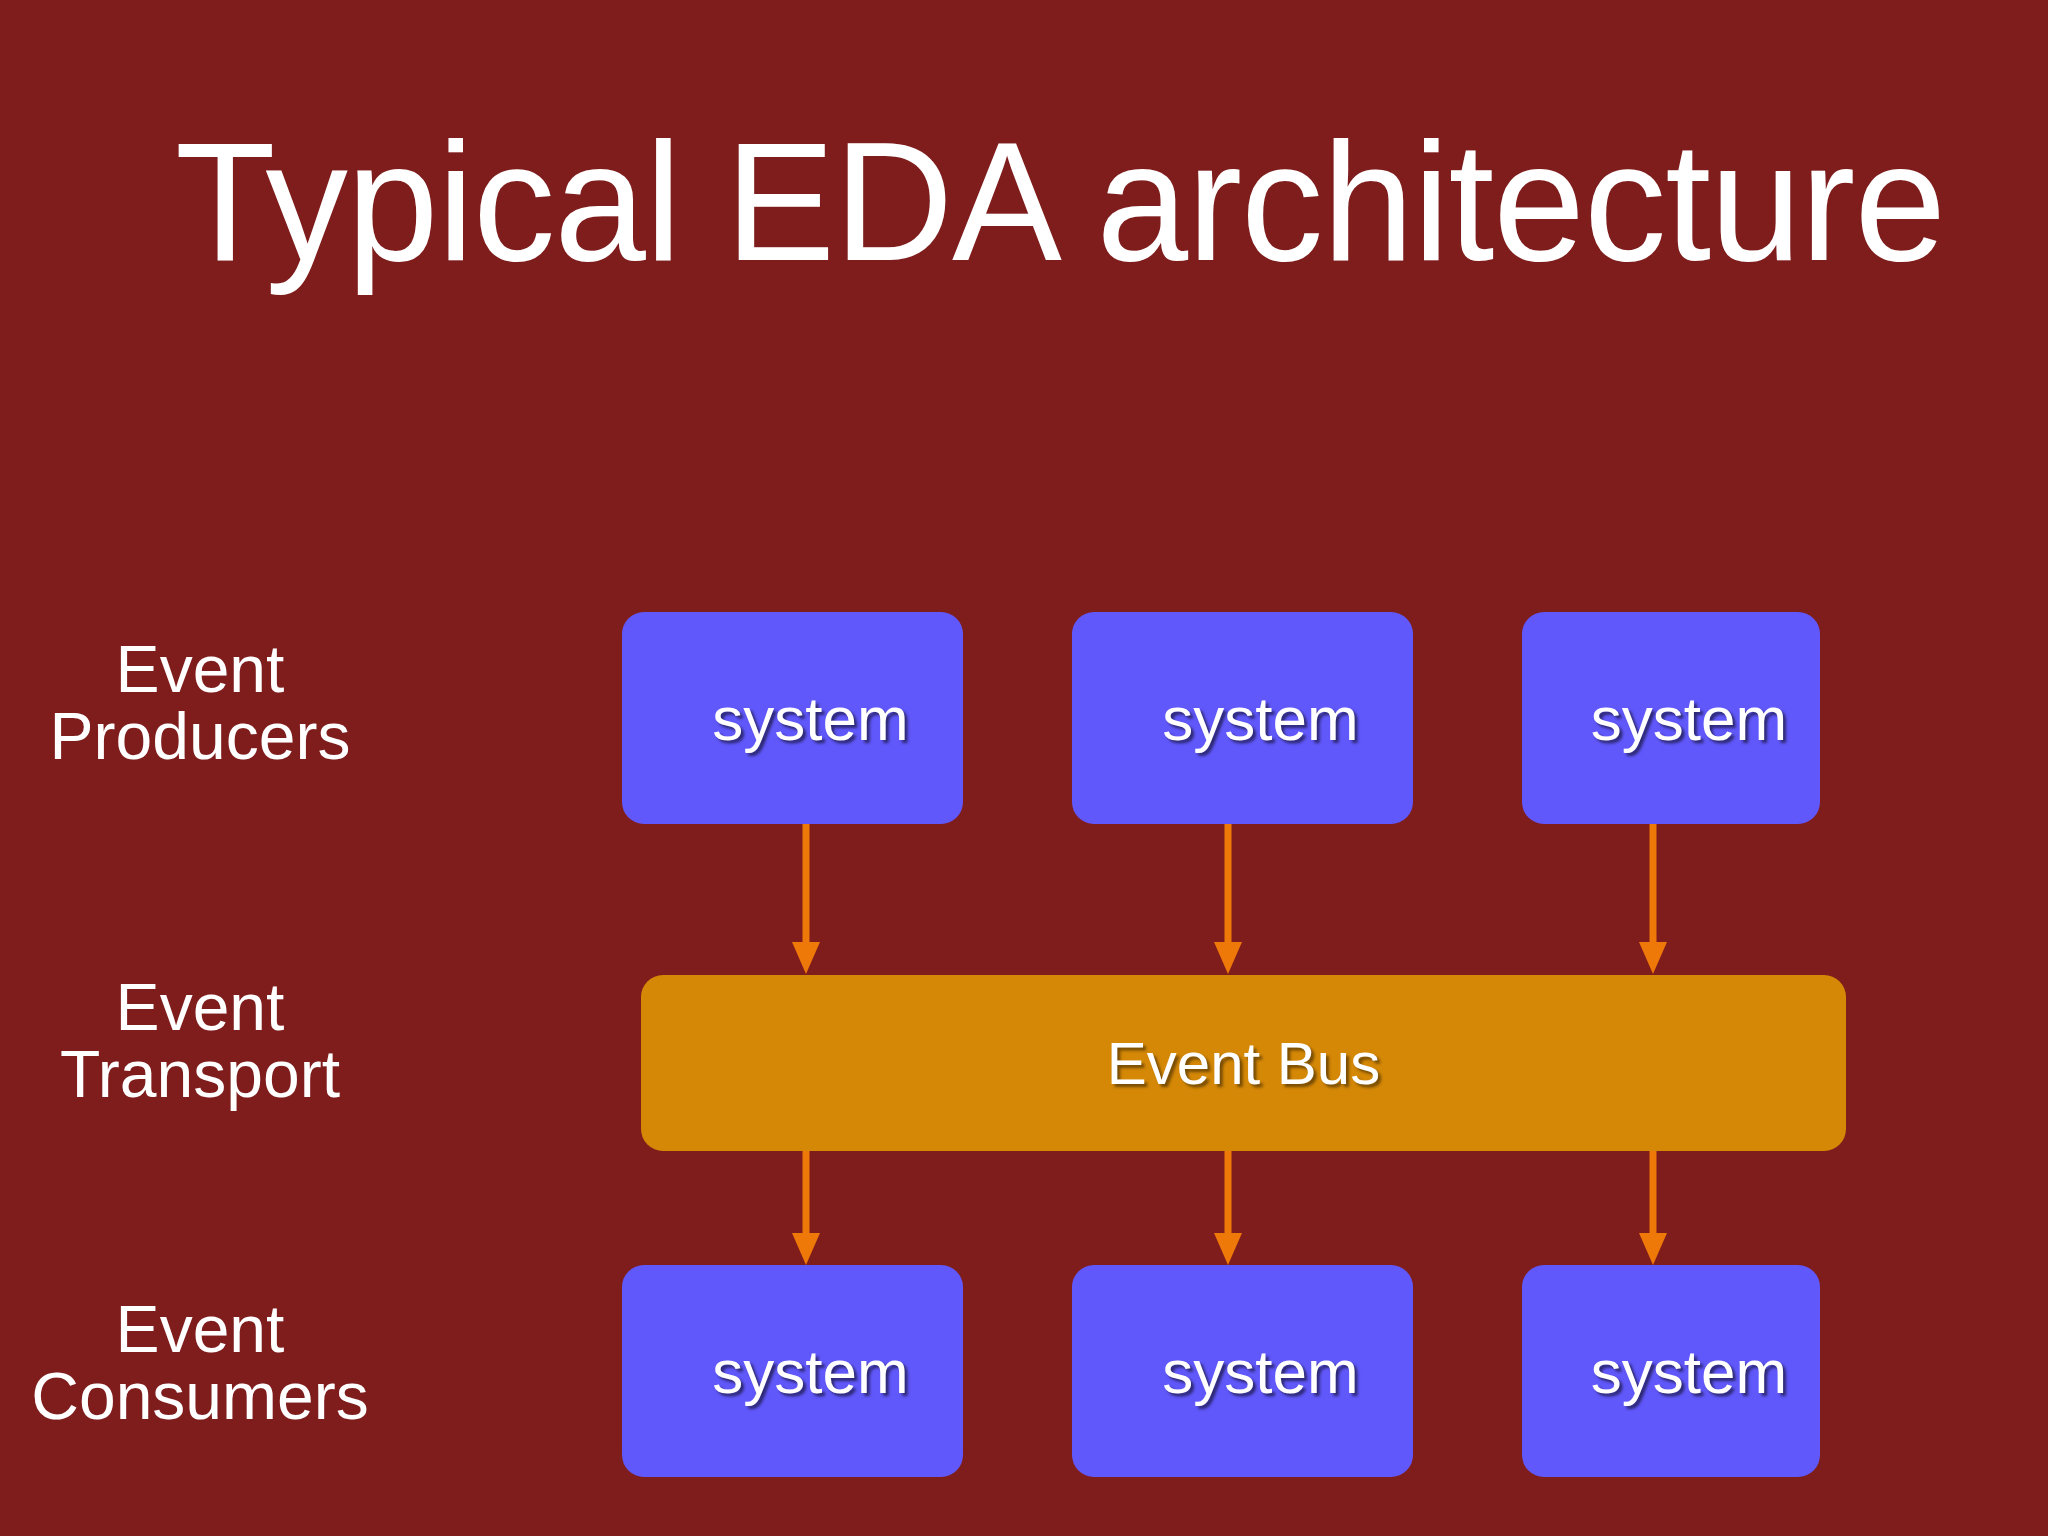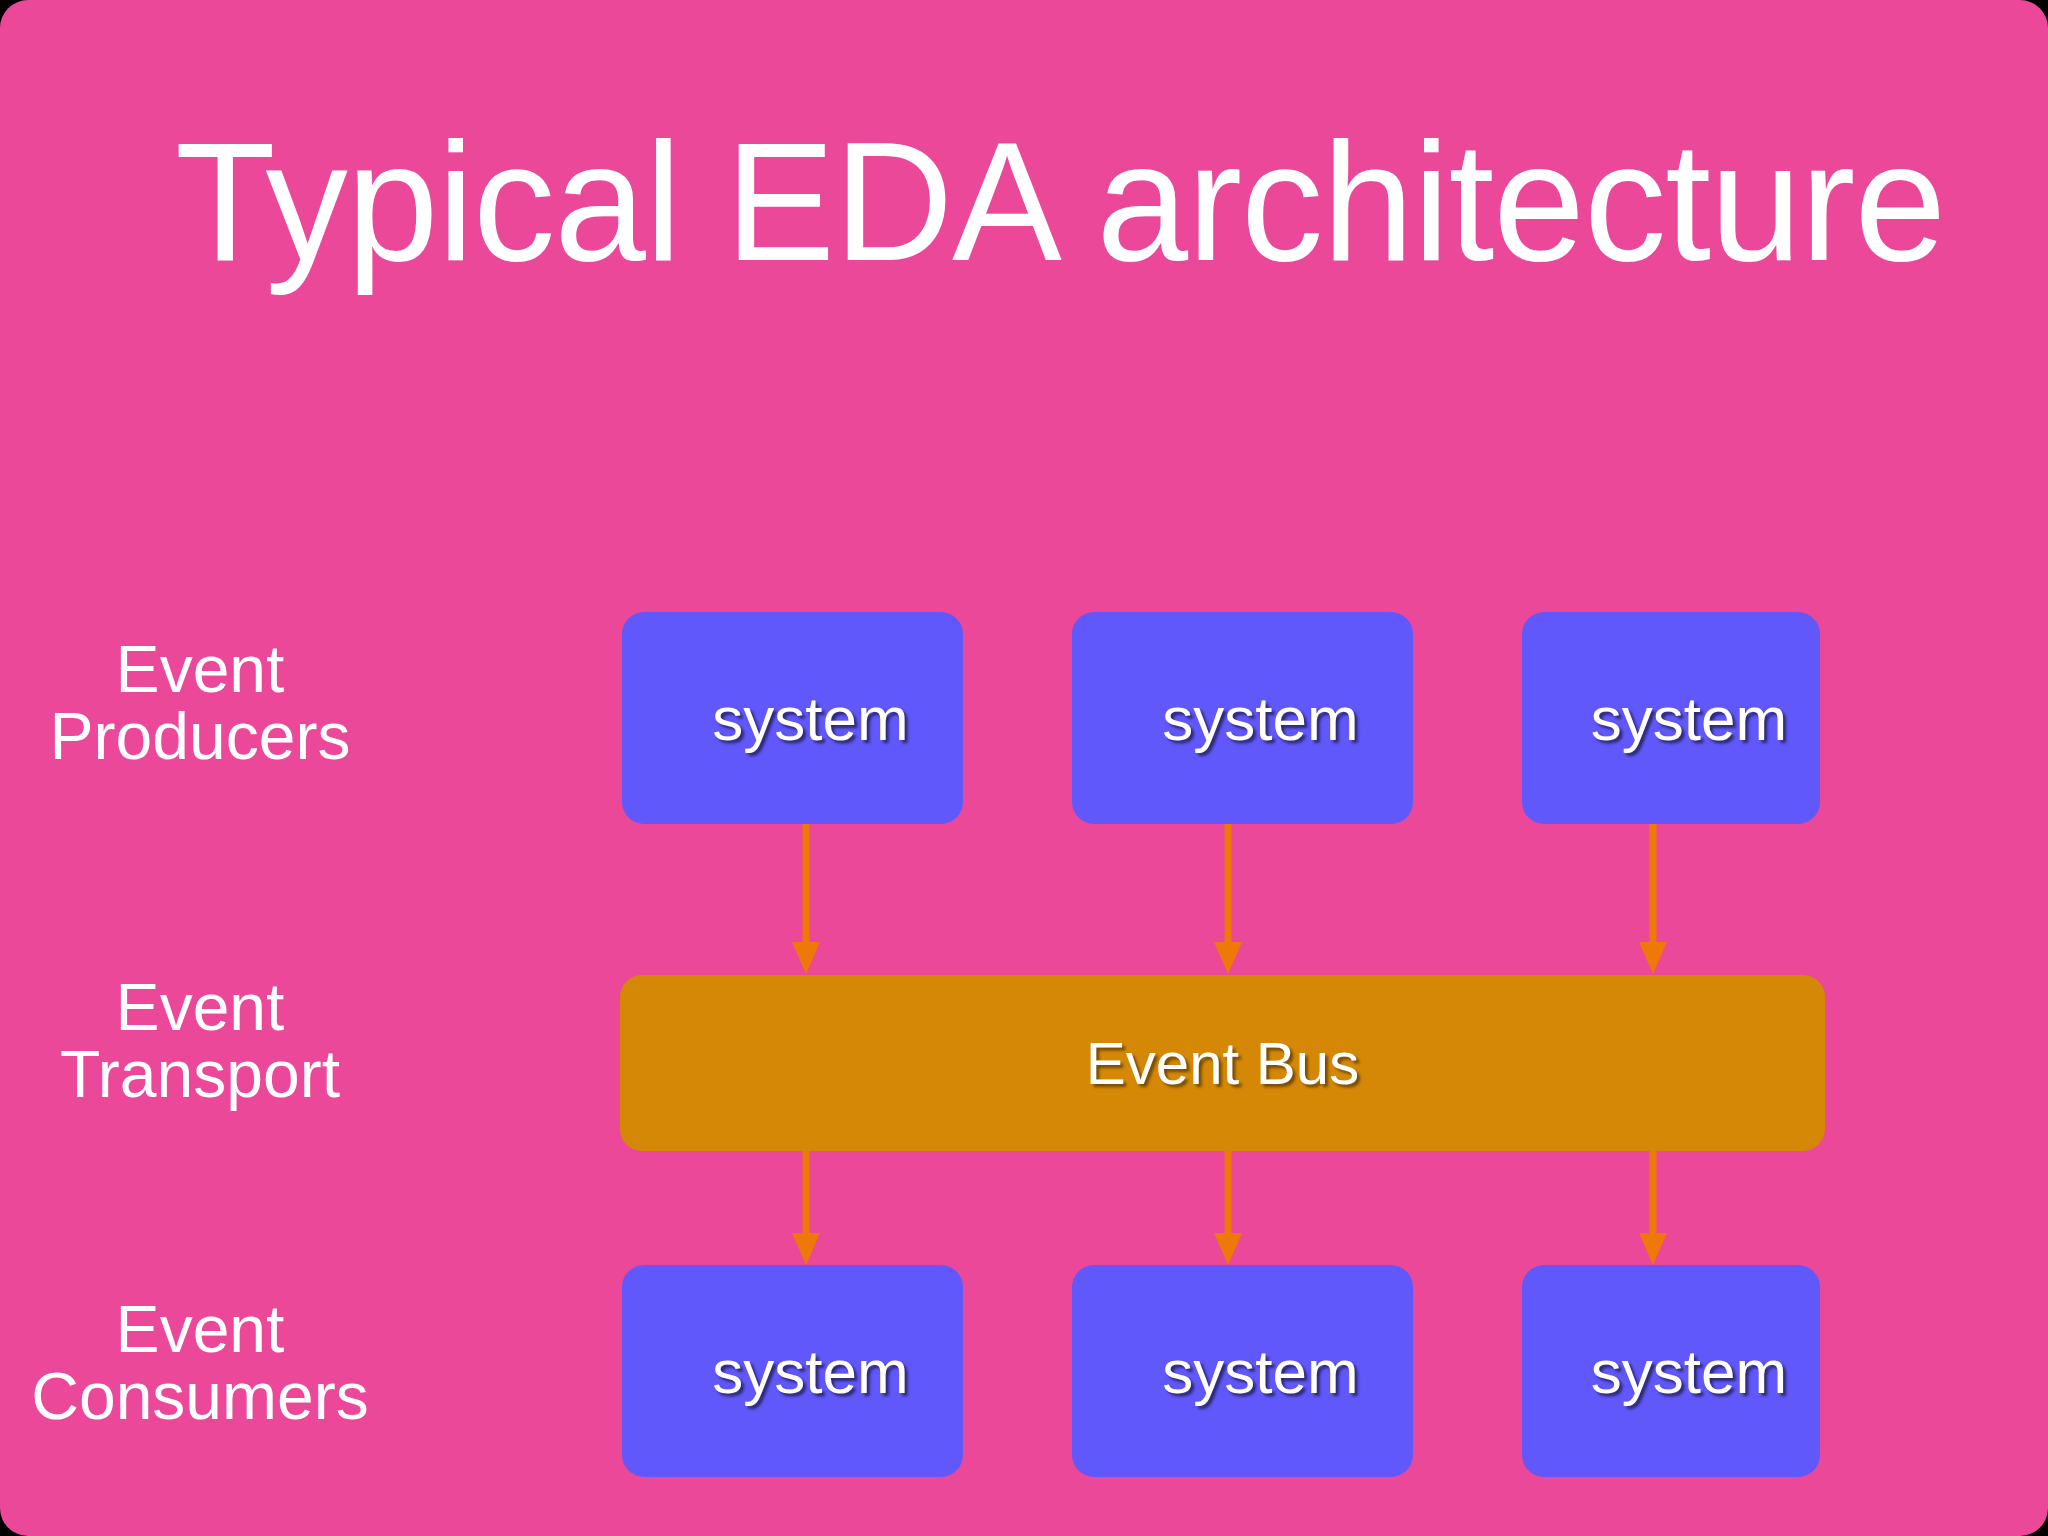--- a/index.html
+++ b/index.html
@@ -12,22 +12,21 @@
     height: 1536px;
     overflow: hidden;
     font-family: "Liberation Sans", sans-serif;
     -webkit-font-smoothing: antialiased;
   }
 
   #slide {
     position: relative;
     width: 2048px;
     height: 1536px;
-    background: #ec4899;
-    border-radius: 28px;
+    background: #7f1d1d;
   }
 
   
   #slide-title {
     position: absolute;
     left: 175px;
     top: 118px;
     width: 1760px;
     font-family: "Liberation Sans", sans-serif;
     font-size: 168px;
@@ -78,21 +77,21 @@
   
   .row-bottom { top: 1265px; height: 212px; }
 
   .col-1 { left: 622px;  width: 305px; }
   .col-2 { left: 1072px; width: 305px; }
   .col-3 { left: 1522px; width: 262px; }
 
   
   #event-bus {
     position: absolute;
-    left: 620px;
+    left: 641px;
     top: 975px;
     width: 1205px;
     height: 176px;
     background: #d58806;
     border-radius: 22px;
     display: flex;
     align-items: center;
     justify-content: center;
     color: #ffffff;
     font-family: "Liberation Sans", sans-serif;

